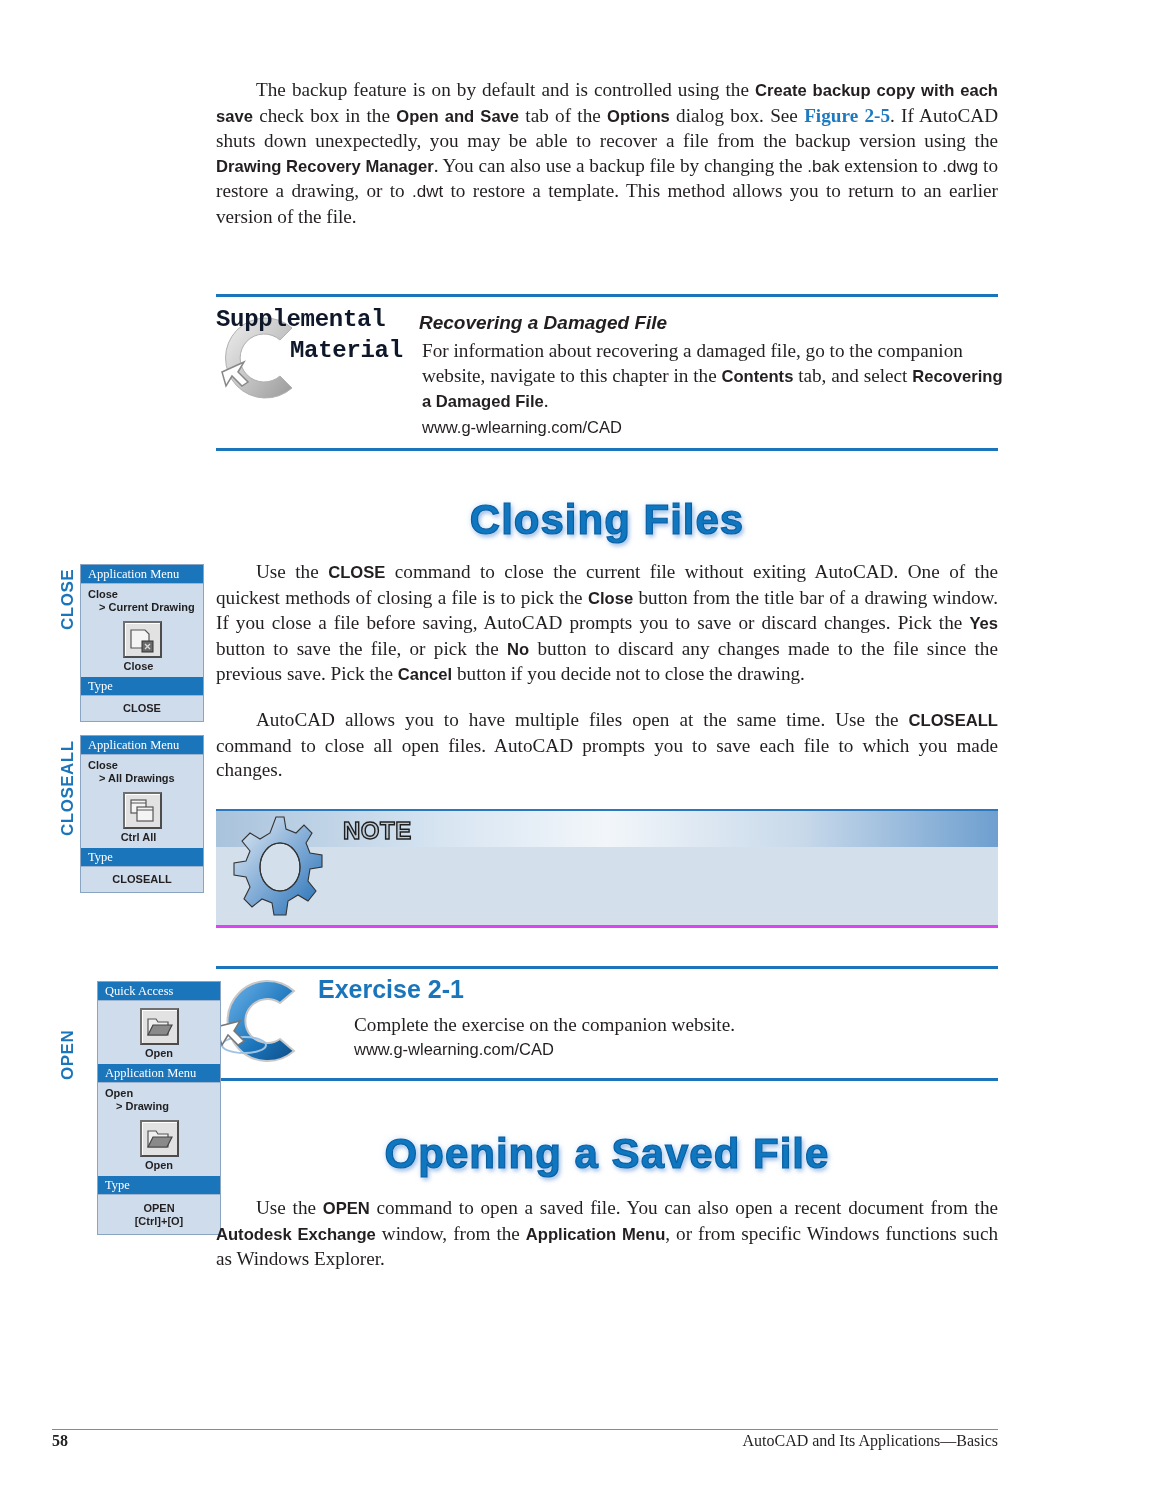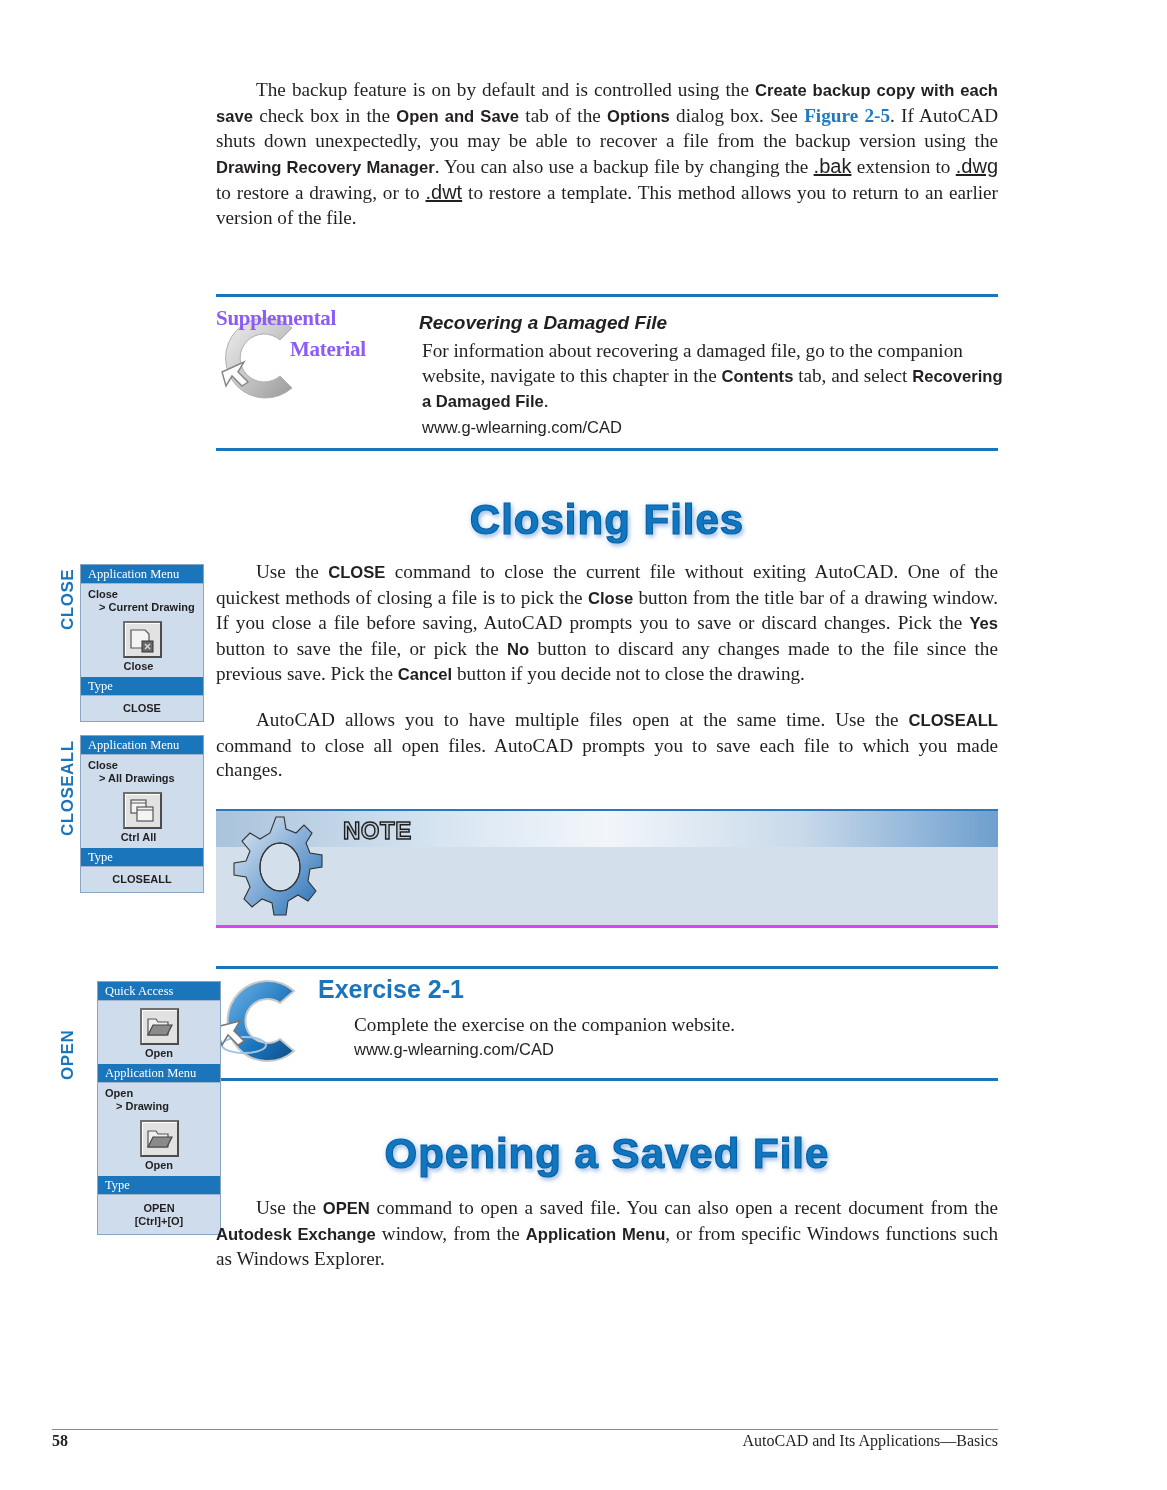--- a/index.html
+++ b/index.html
@@ -2,28 +2,28 @@
 <html><head>
 <meta charset="utf-8">
 <style>
   * { box-sizing: border-box; margin: 0; padding: 0; }
   html, body { width: 1167px; height: 1490px; background: #ffffff; }
   body { position: relative; font-family: "Liberation Serif", serif; color: #231f20; overflow: hidden; }
 
   .para { position: absolute; left: 216px; width: 782px; font-size: 19.2px; line-height: 24.6px; text-align: justify; }
   .para .indent { display: inline-block; width: 40px; }
   .b { font-family: "Liberation Sans", sans-serif; font-weight: bold; font-size: 16.6px; }
-  .mono { font-family: "Liberation Sans", sans-serif; font-size: 20px; text-decoration: underline; }
+  .mono { font-family: "Liberation Sans", sans-serif; font-size: 17px; }
   .link { color: #1d7ac1; font-weight: bold; }
 
   .rule { position: absolute; left: 216px; width: 782px; height: 3px; background: #1b75bb; }
 
   
   .supp-logo { position: absolute; left: 216px; top: 308px; width: 194px; height: 90px; }
-  .supp-word { position: absolute; font-family: Liberation Serif, serif; font-weight: bold; color: #8b5cf6; font-size: 21px; letter-spacing: -0.3px; }
+  .supp-word { position: absolute; font-family: Liberation Mono, monospace; font-weight: bold; color: #0f172a; font-size: 24px; letter-spacing: -0.3px; }
   .supp-title { position: absolute; left: 419px; top: 312px; font-family: "Liberation Sans", sans-serif; font-weight: bold; font-style: italic; font-size: 19px; color: #231f20; }
   .supp-body { position: absolute; left: 422px; top: 339px; width: 585px; font-size: 19.2px; line-height: 24.6px; }
   .url { font-family: "Liberation Sans", sans-serif; font-size: 16.5px; }
 
   
   .heading { position: absolute; left: 216px; width: 782px; text-align: center; font-family: "Liberation Sans", sans-serif; font-weight: bold; color: #0f76c0; letter-spacing: 1px;
     text-shadow: 0 0 2px #fff, 2px 3px 4px rgba(60,120,200,0.45), 0 0 6px rgba(160,200,240,0.6);
     margin-top: 6px;
     -webkit-text-stroke: 1.2px #0a5fa3; }
 

